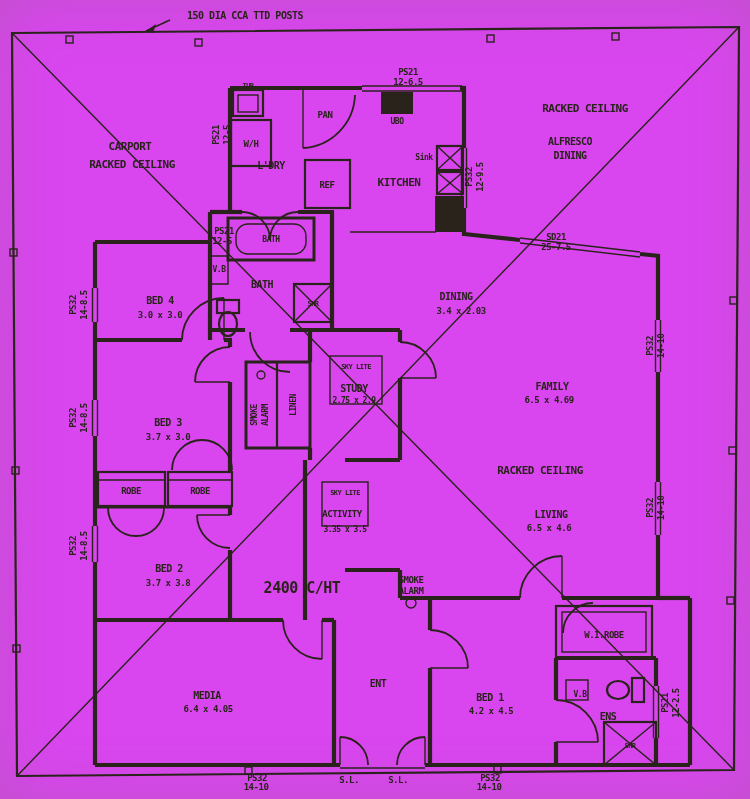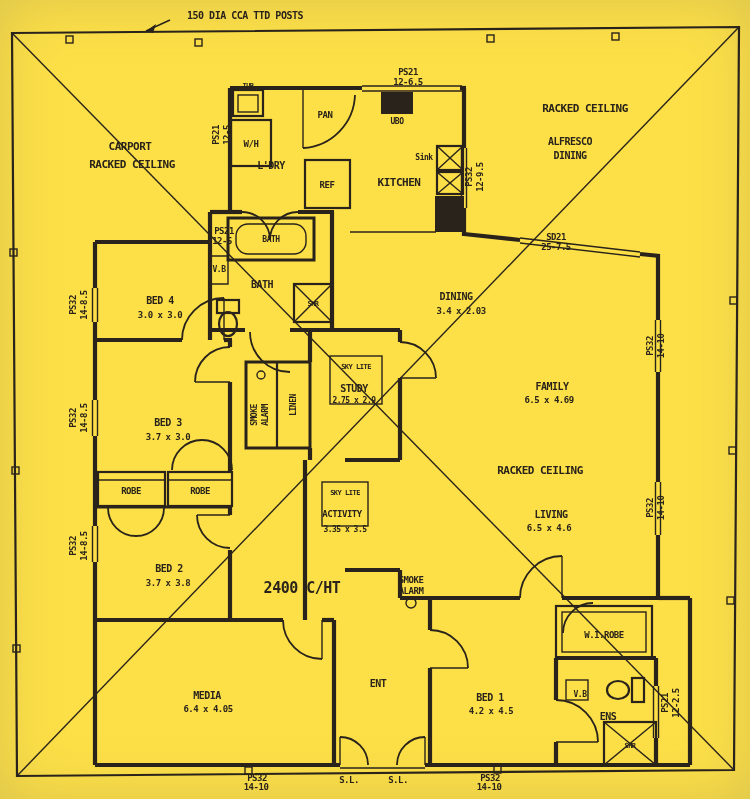--- a/index.html
+++ b/index.html
@@ -1,16 +1,16 @@
 <!DOCTYPE html>
 <html><head>
 <meta charset="utf-8">
 <style>
   html,body{margin:0;padding:0;background:#d8d4ca;}
-  .page{width:750px;height:799px;position:relative;background:#fde047;overflow:hidden;
+  .page{width:750px;height:799px;position:relative;background:#d946ef;overflow:hidden;
         box-shadow:inset 0 0 60px rgba(120,110,90,.25);}
   svg{position:absolute;left:0;top:0;}
   svg text{font-family:"DejaVu Sans Mono",monospace;font-weight:bold;fill:#29231b;
            text-anchor:middle;letter-spacing:-0.5px;}
   .t14{font-size:15px;} .t11{font-size:11px;} .t10{font-size:10px;}
   .t9{font-size:9px;} .t8{font-size:8px;} .t7{font-size:7px;}
   .w4{stroke:#29231b;stroke-width:4.2;fill:none;stroke-linecap:butt;}
   .w3{stroke:#29231b;stroke-width:3;fill:none;}
   .w2{stroke:#29231b;stroke-width:2.2;fill:none;}
   .w1{stroke:#29231b;stroke-width:1.4;fill:none;}

